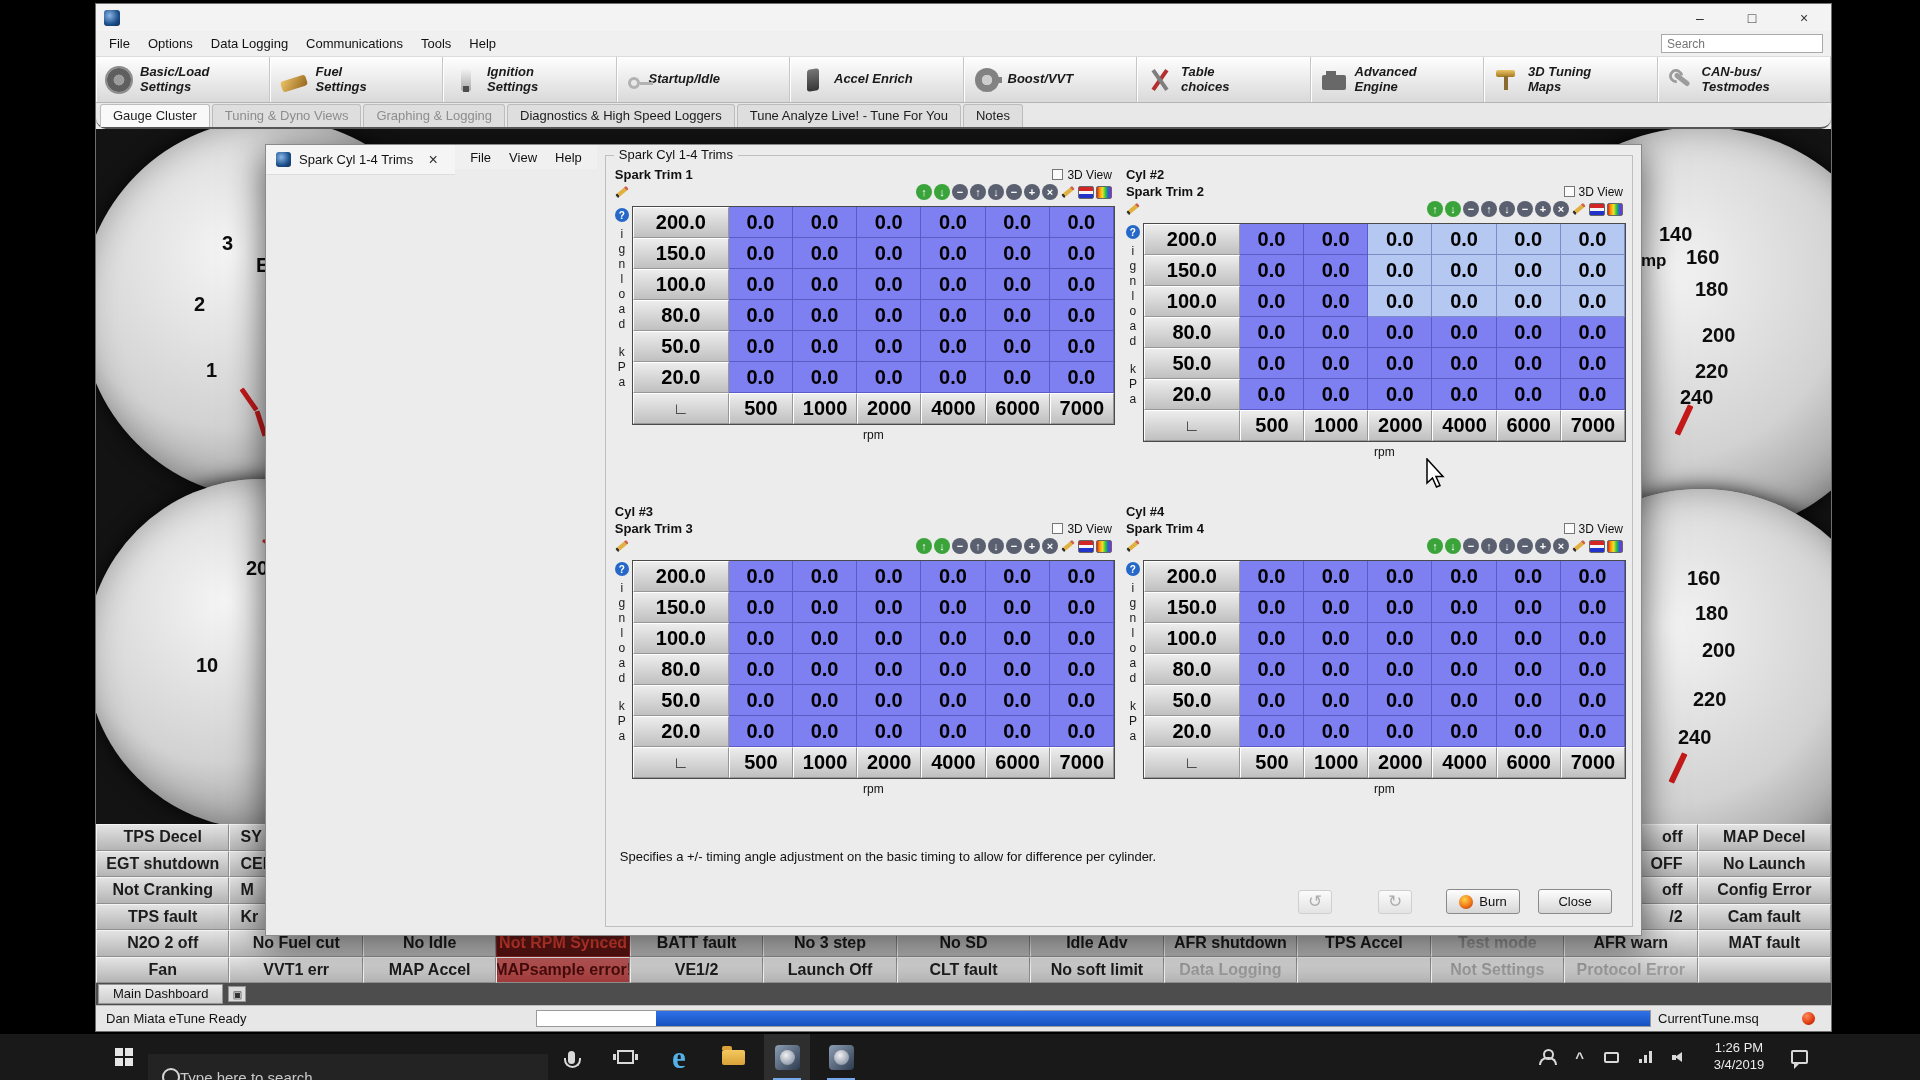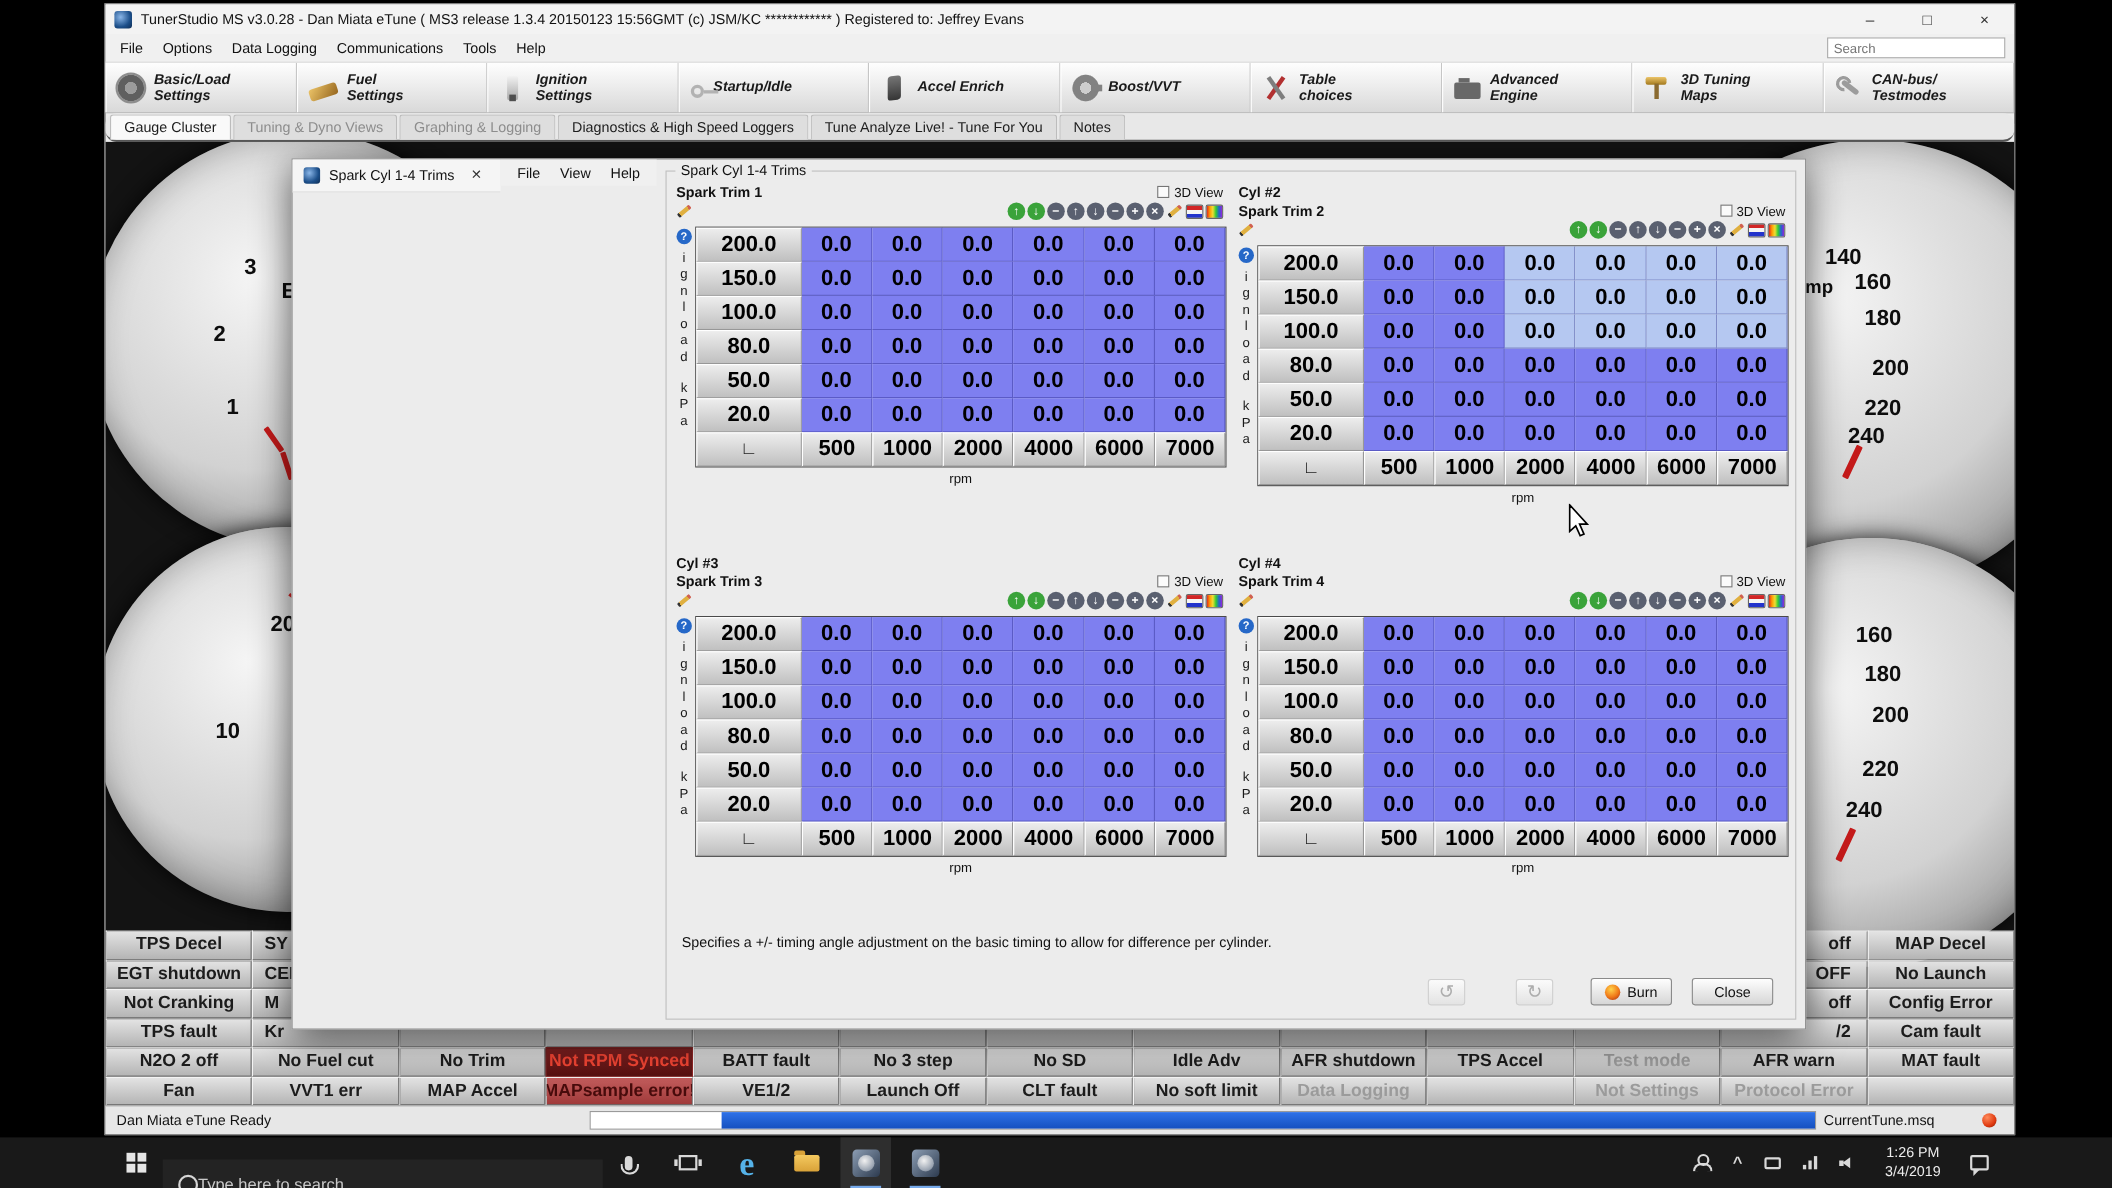--- a/index.html
+++ b/index.html
@@ -209,21 +209,20 @@
 
   .cursor{position:absolute;left:1425px;top:458px;z-index:50;}
 </style>
 </head>
 <body>
 
 <div class="app">
 
   <div class="titlebar">
     <span class="app-icon"></span>
-    <span class="titlebar-title">TunerStudio MS v3.0.28 - Dan Miata eTune ( MS3 release 1.3.4 20150123 15:56GMT (c) JSM/KC ************ ) Registered to: Jeffrey Evans</span>
     <span class="win-controls">
       <span class="win-btn min"></span>
       <span class="win-btn max"></span>
       <span class="win-btn cls"></span>
     </span>
   </div>
 
   <div class="menubar">
     <span class="menu-items">
         <div class="menu-item">File</div>
@@ -395,21 +394,21 @@
         <div class="ind"></div>
         <div class="ind"></div>
         <div class="ind"></div>
         <div class="ind"></div>
         <div class="ind"></div>
         <div class="ind"></div>
         <div class="ind align-right">/2</div>
         <div class="ind">Cam fault</div>
         <div class="ind">N2O 2 off</div>
         <div class="ind">No Fuel cut</div>
-        <div class="ind">No Trim</div>
+        <div class="ind">No Idle</div>
         <div class="ind alarm-dark">Not RPM Synced</div>
         <div class="ind">BATT fault</div>
         <div class="ind">No 3 step</div>
         <div class="ind">No SD</div>
         <div class="ind">Idle Adv</div>
         <div class="ind">AFR shutdown</div>
         <div class="ind">TPS Accel</div>
         <div class="ind dim">Test mode</div>
         <div class="ind">AFR warn</div>
         <div class="ind">MAT fault</div>
@@ -855,20 +854,24 @@
             <span>Burn</span>
           </span>
           <span class="btn">
             <span>Close</span>
           </span>
         </div>
       </div>
     </div>
   </div>
 
+  <div class="dashstrip">
+    <span class="dash-tab">Main Dashboard</span>
+    <span class="dash-tab-btn"></span>
+  </div>
 
   <div class="statusrow">
     <span class="ready-text">Dan Miata eTune Ready</span>
     <span class="progress-track">
       <span class="progress-fill"></span>
     </span>
     <span class="file-name">CurrentTune.msq</span>
     <span class="led"></span>
   </div>
 </div>

